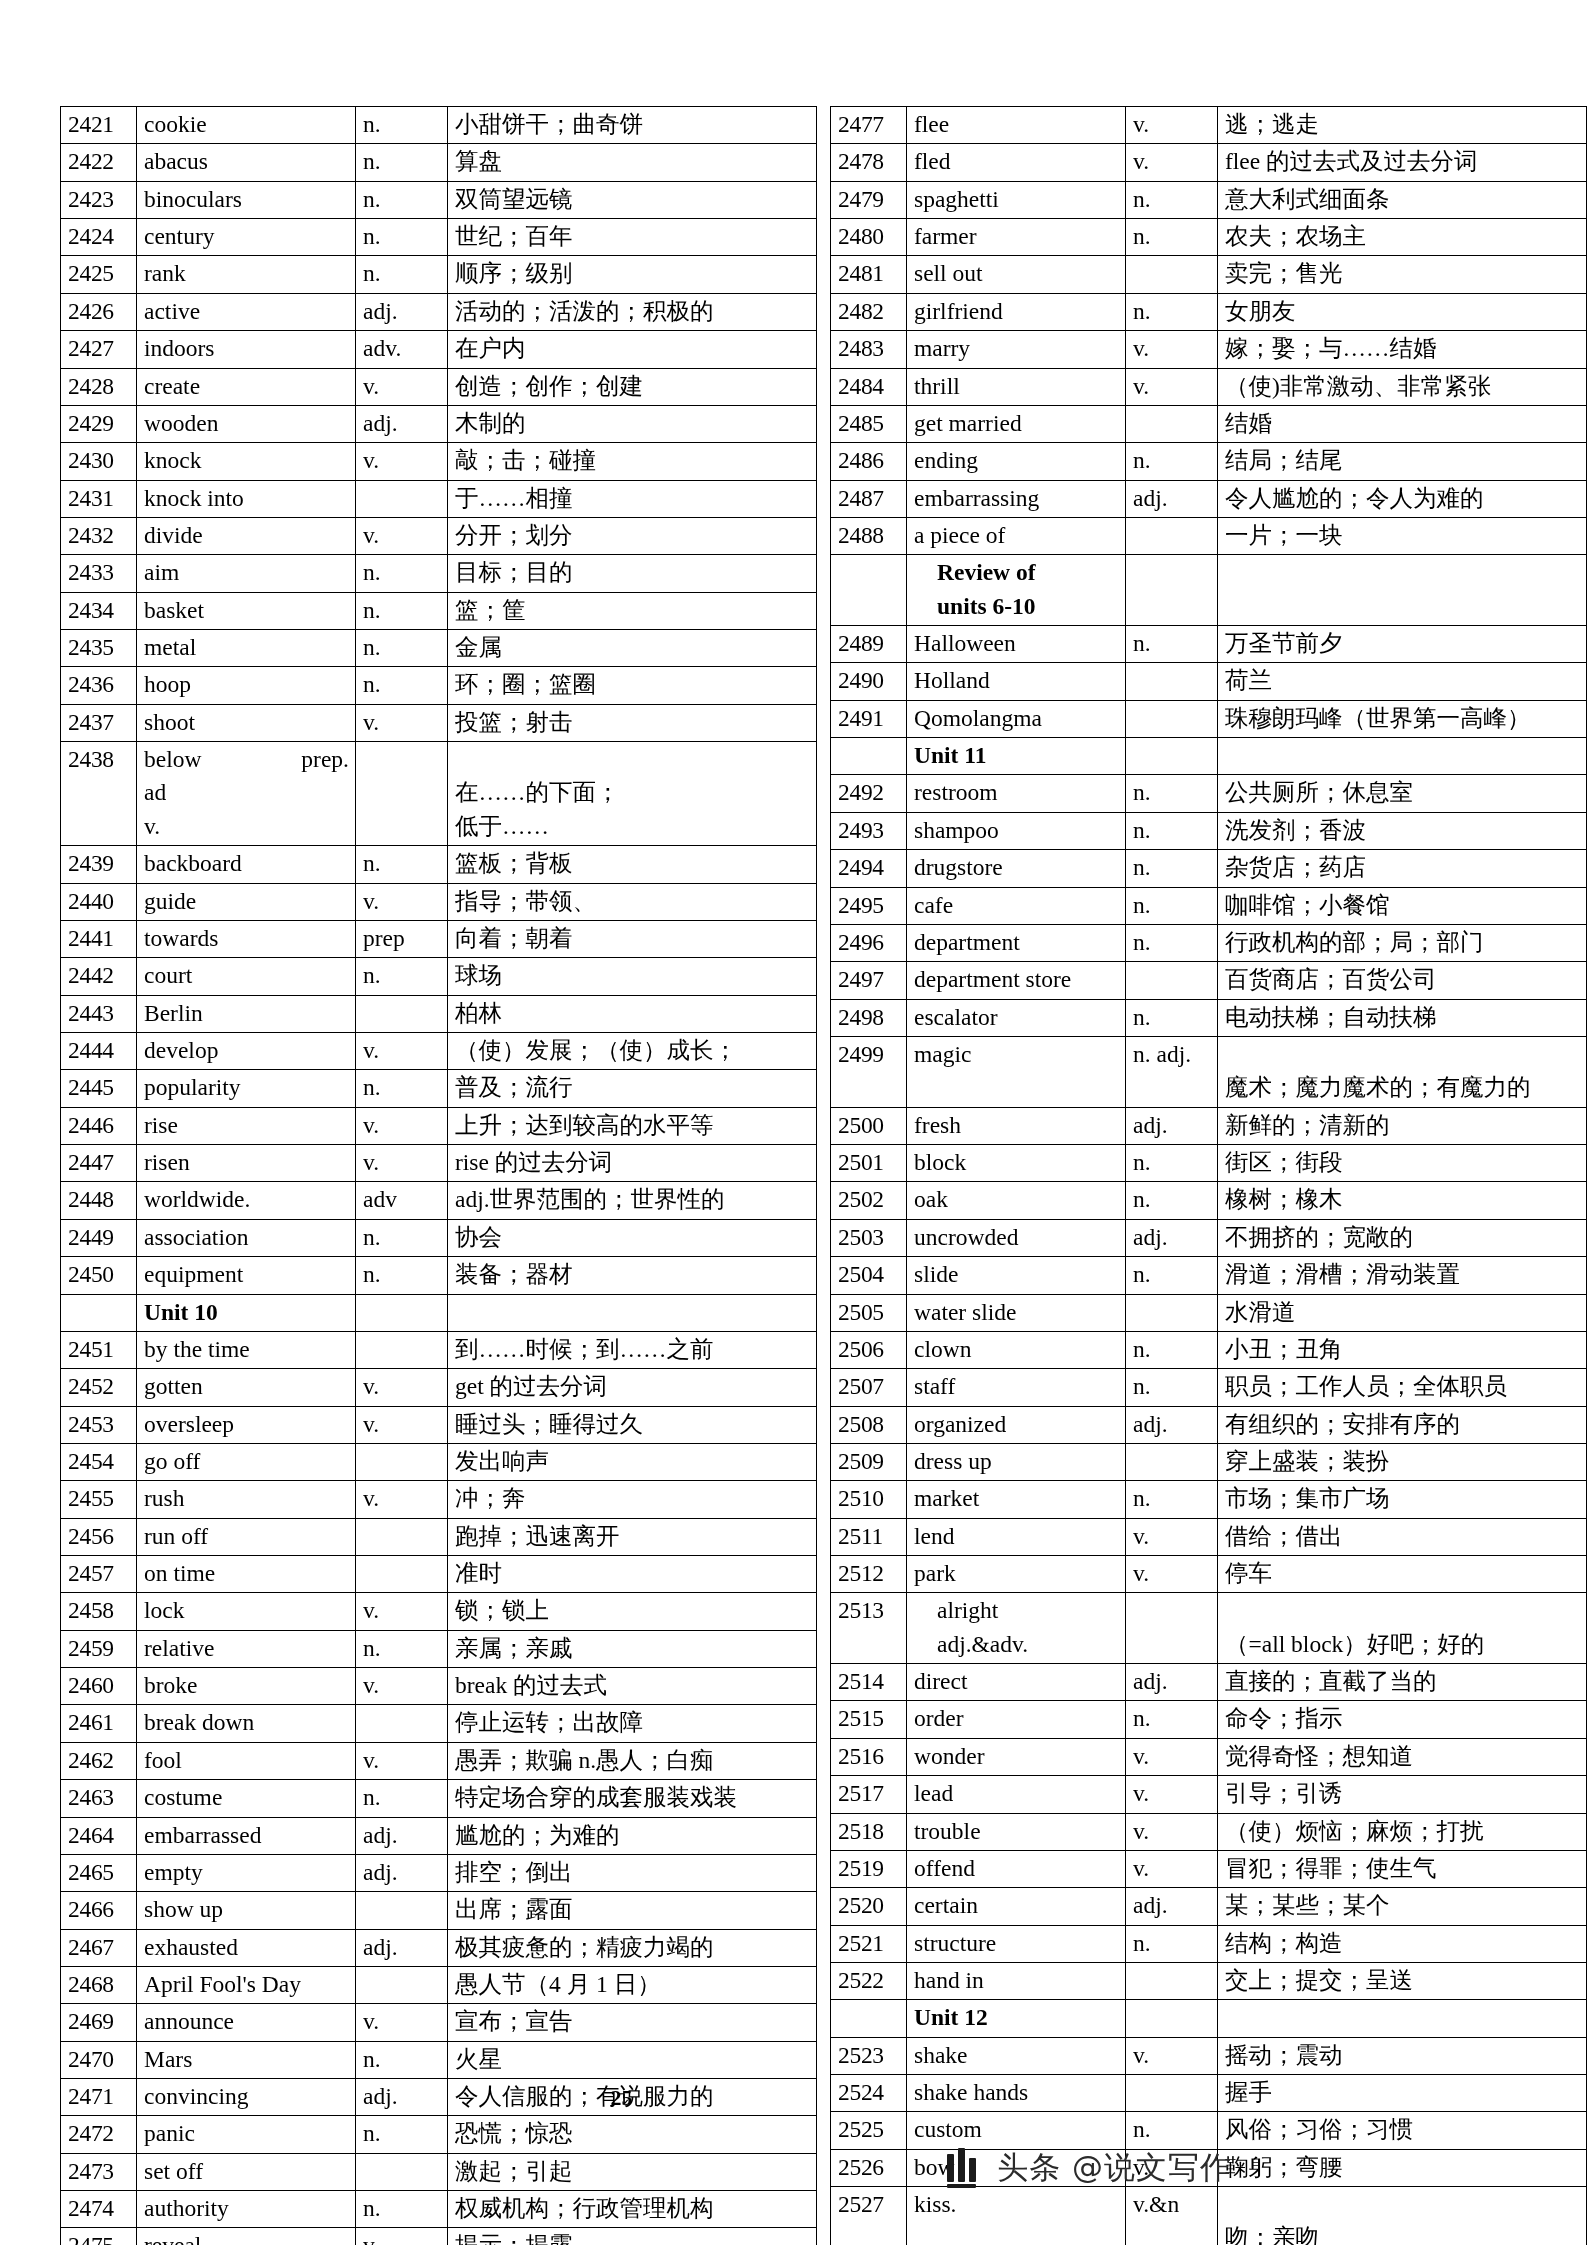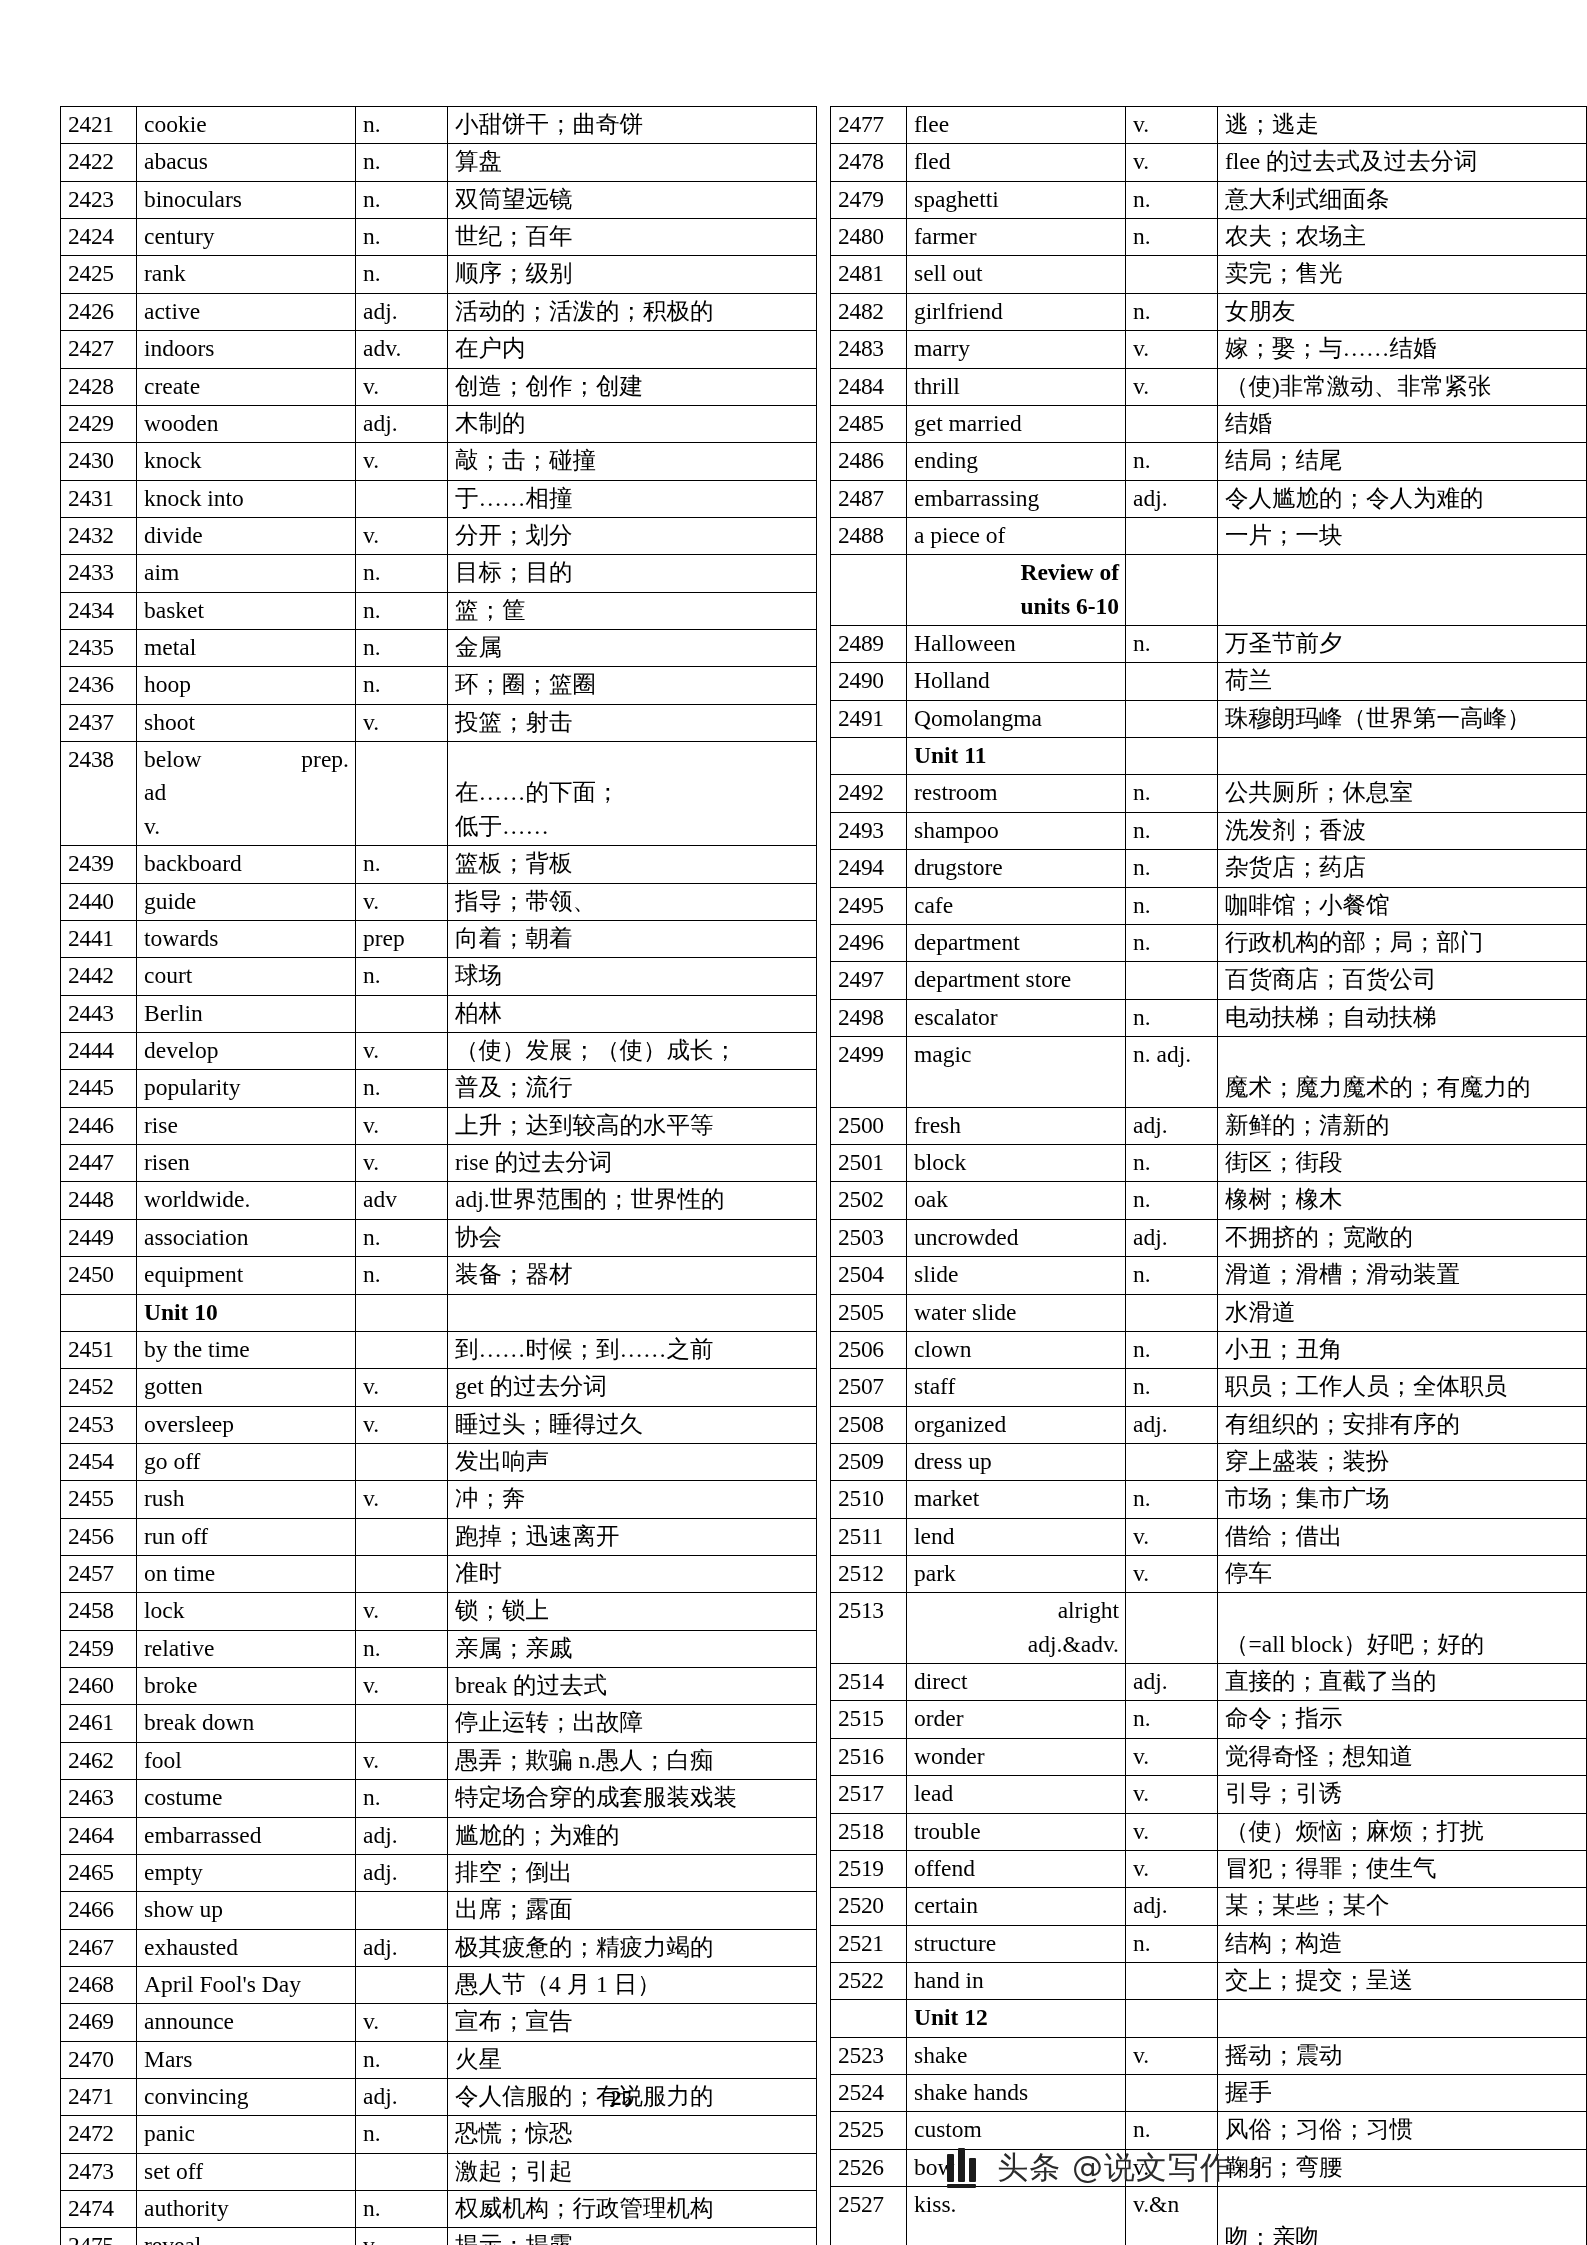--- a/index.html
+++ b/index.html
@@ -70,21 +70,22 @@
     white-space: nowrap;
   }
   .word-split .right-pos { padding-left: 12px; }
 
   .stack-line {
     display: block;
     text-align: left;
   }
   .stack-left {
     display: block;
-    text-align: right;
+    text-align: left;
+    margin-left: 23px;
   }
   .meanline {
     display: block;
     white-space: nowrap;
   }
   .spacer-line {
     display: block;
     height: 1.42em;
   }
 

